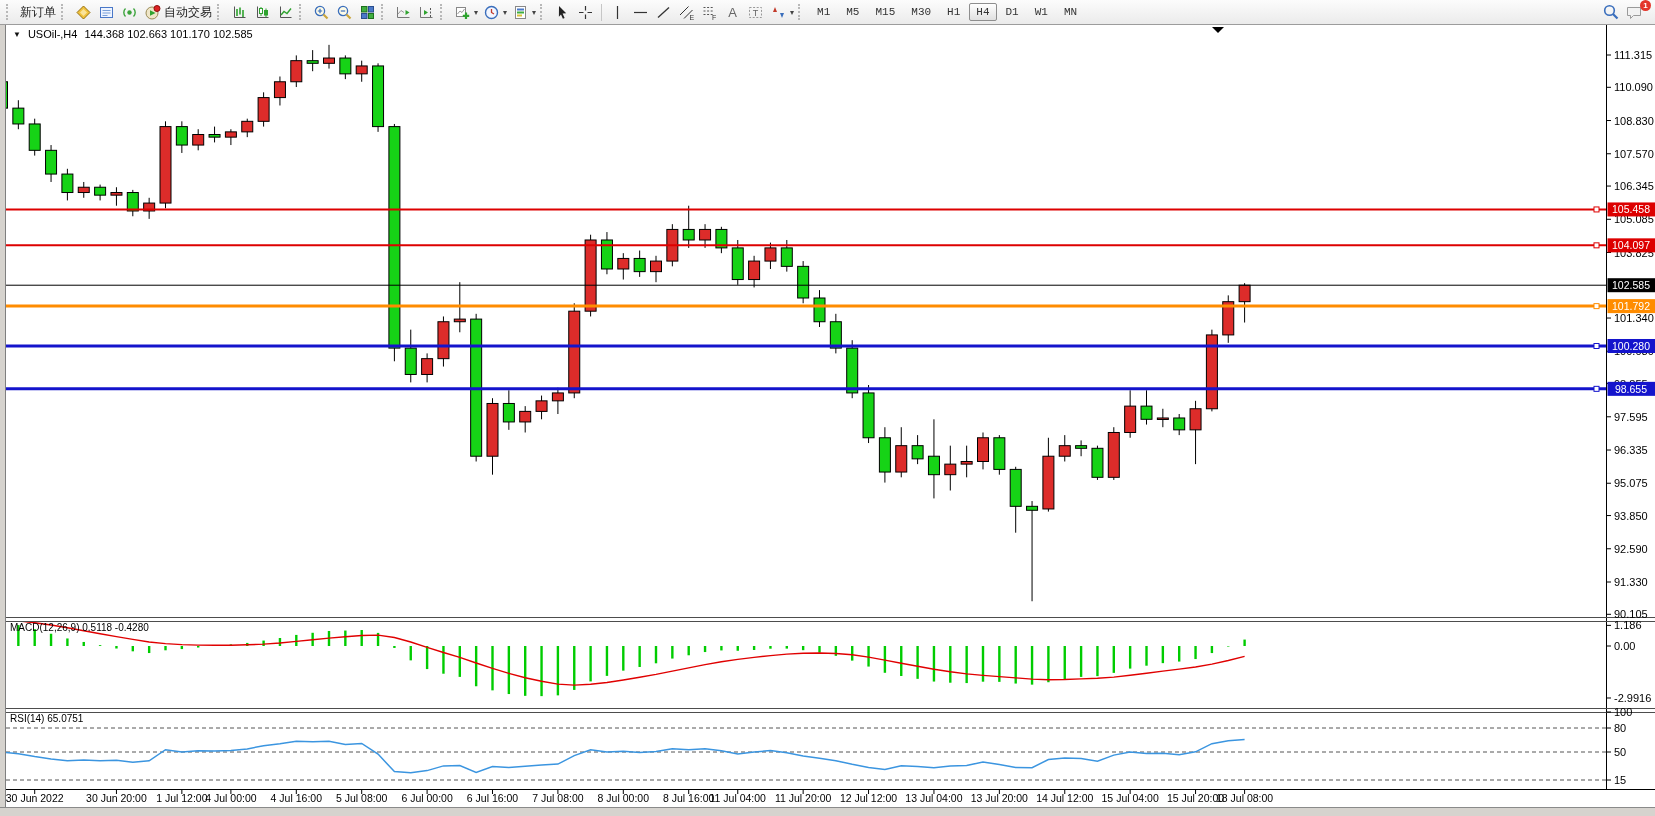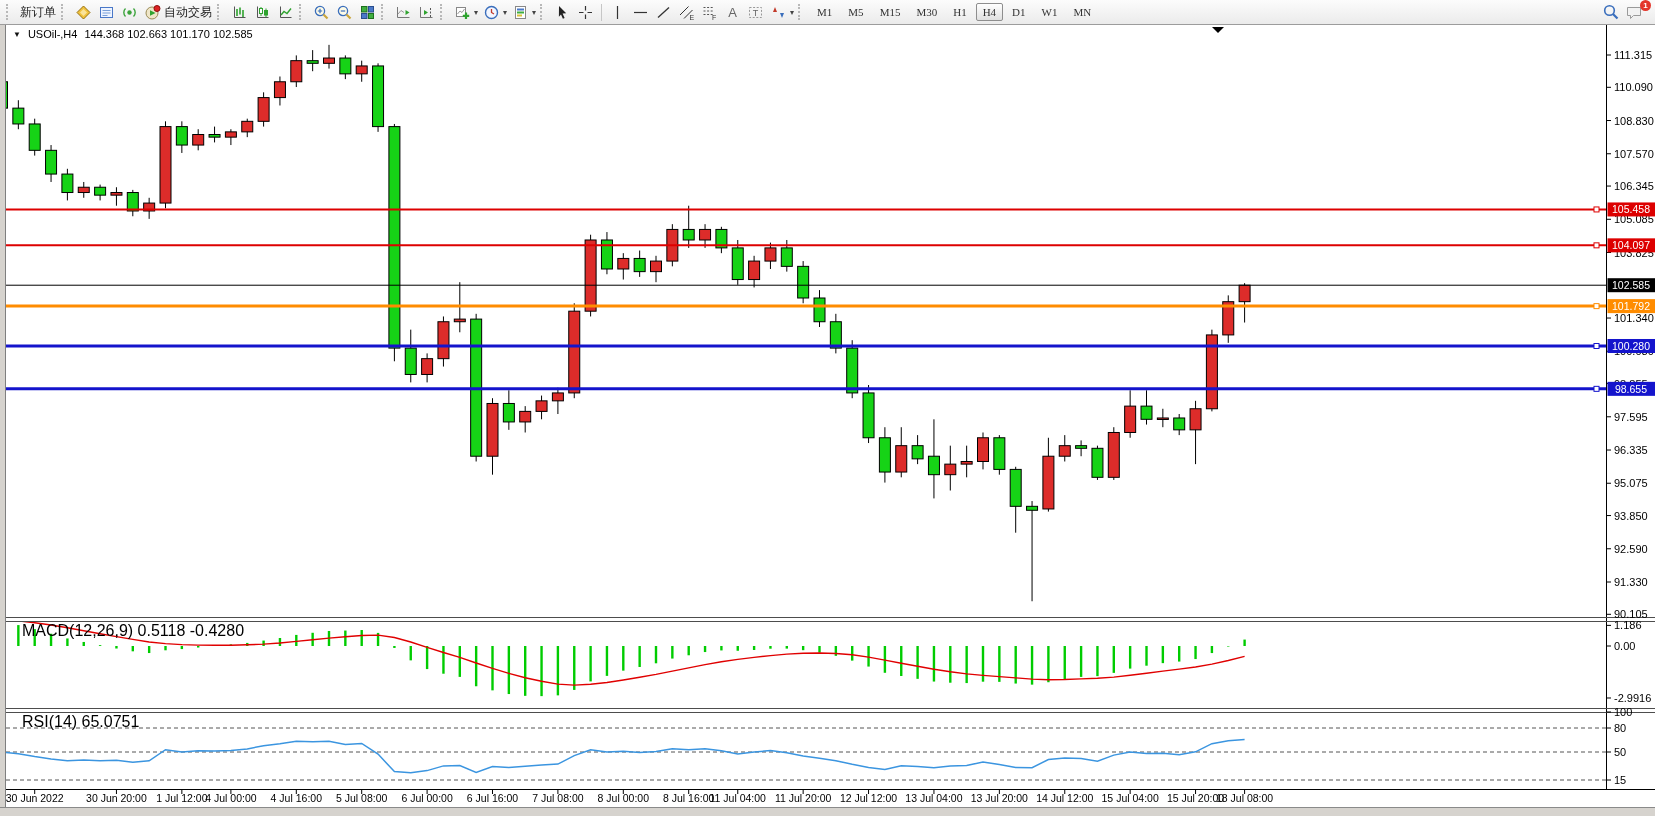--- a/index.html
+++ b/index.html
@@ -7,33 +7,33 @@
   
   .toolbar{position:absolute;top:0;left:0;width:1655px;height:24px;background:linear-gradient(#fcfcfc,#ebebeb);
            border-bottom:1px solid #9c9c9c;display:flex;align-items:center;padding:12px 4px;box-sizing:border-box;z-index:10;}
   .grip{width:4px;height:16px;border-left:2px dotted #b8b8b8;margin:0 5px 0 2px;}
   .sep{width:1px;height:17px;background:#c6c6c6;margin:0 4px;}
   .tb-btn{display:flex;align-items:center;gap:3px;padding:1px 3px;font-size:12px;color:#222;cursor:default;}
   .ic{width:17px;height:17px;margin:0 3px;display:flex;align-items:center;justify-content:center;}
   .ic svg{display:block;}
   .caret{font-size:8px;color:#444;margin:0 2px 0 0;}
   .tf{font-size:11px;color:#333;padding:2px 6px;border:1px solid transparent;background:transparent;
-      font-family:Liberation Serif, serif;margin:0 1px;}
+      font-family:Liberation Mono, monospace;margin:0 1px;}
   .tf.active{background:linear-gradient(#ffffff,#e0e0e0);border:1px solid #8e8e8e;border-radius:2px;}
   .spacer{flex:1;}
   .badge{position:absolute;top:-4px;right:-6px;width:11px;height:11px;border-radius:50%;background:#e3362b;
          color:#fff;font-size:8px;font-weight:bold;display:flex;align-items:center;justify-content:center;}
   .bubble-wrap{position:relative;margin-right:6px;}
   
   .chart-window{position:absolute;top:0;left:0;width:1655px;height:816px;}
   #chart-svg{position:absolute;top:0;left:0;}
   #chart-svg text{font-family:"Liberation Sans","DejaVu Sans",sans-serif;}
   .chart-title{position:absolute;top:28px;left:13px;font-size:11px;color:#000;z-index:5;display:flex;gap:7px;align-items:center;}
   .chart-title .dd{font-size:8px;color:#111;}
-  .pane-label{position:absolute;left:22px;font-size:16px;color:#000;z-index:5;}
+  .pane-label{position:absolute;left:10px;font-size:10px;color:#000;z-index:5;}
 </style>
 </head>
 <body>
 
 <div id="app">
 
   <div class="toolbar">
     <div class="grip"></div>
     <div class="tb-btn">
       <span>新订单</span>

